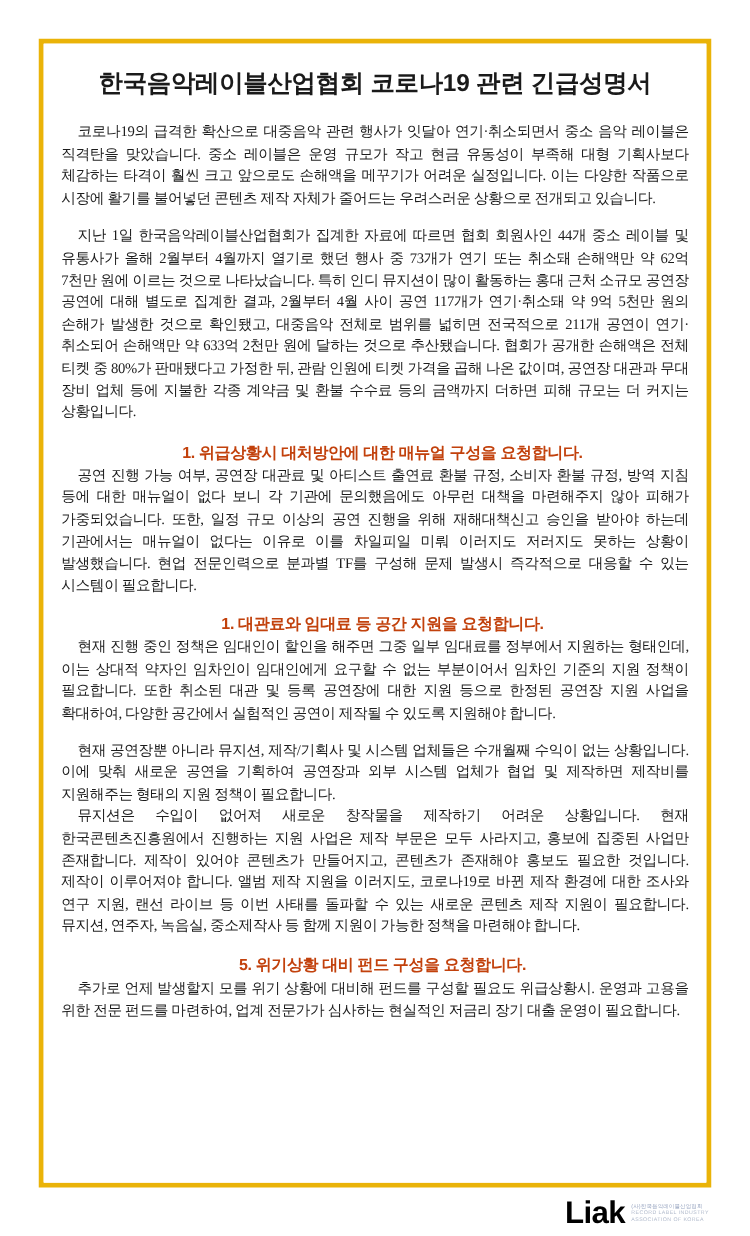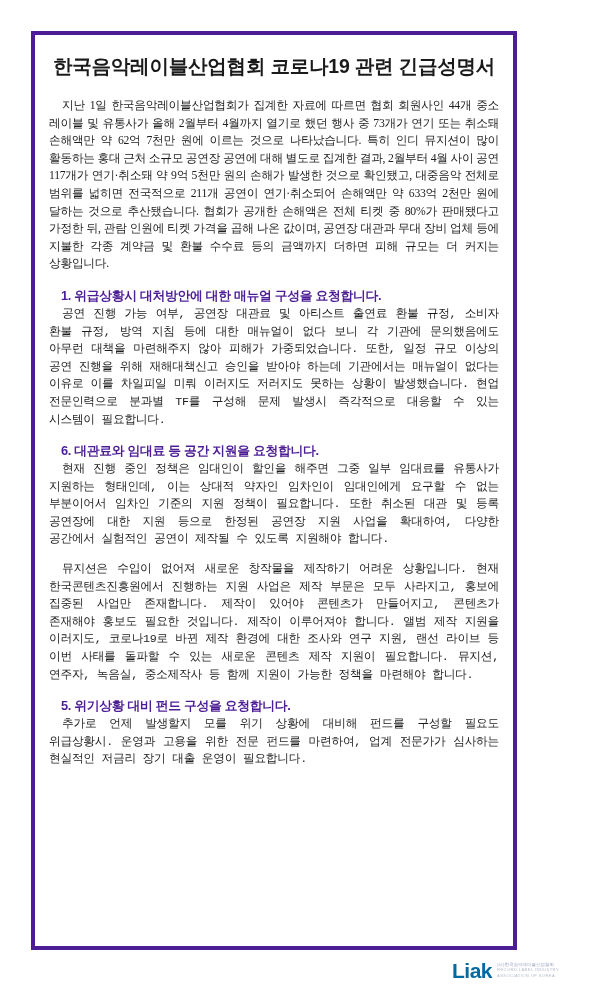--- a/index.html
+++ b/index.html
@@ -22,24 +22,24 @@
     width: 600px;
     height: 989px;
     background: #ffffff;
   }
 
   
   .doc-frame {
     position: absolute;
     left: 31px;
     top: 31px;
-    width: 486px;
+    width: 538px;
     height: 919px;
     box-sizing: border-box;
-    border: 4px solid #4c1d95;
+    border: 4px solid #eab308;
     background: #ffffff;
   }
   .doc-frame-inner {
     position: absolute;
     left: 0;
     top: 0;
     right: 0;
     bottom: 0;
     box-sizing: border-box;
     border: 3px solid #ffffff;
@@ -68,33 +68,33 @@
     font-size: 11.7px;
     line-height: 17.6px;
     color: #1c1c1c;
     text-align: justify;
     text-indent: 13px;
     letter-spacing: -0.25px;
     word-break: keep-all;
   }
   p.para.tight {
     margin-bottom: 0;
-    font-family: Liberation Mono, monospace;
   }
 
   h2.section-heading {
     margin: 0 0 1px 0;
     padding-left: 12px;
     font-family: "Liberation Sans", "DejaVu Sans", sans-serif;
     font-weight: bold;
     font-size: 12.8px;
     line-height: 19px;
-    color: #4c1d95;
+    color: #c2410c;
     letter-spacing: -0.3px;
     word-break: keep-all;
+    text-align: center;
   }
 
   .section-block {
     margin-bottom: 12px;
   }
   .section-block:last-child {
     margin-bottom: 12px;
   }
 
   
@@ -102,23 +102,23 @@
     position: absolute;
     left: 452px;
     top: 957px;
     width: 124px;
     height: 26px;
     display: flex;
     align-items: center;
   }
   .logo-mark {
     font-family: "Liberation Sans", "DejaVu Sans", sans-serif;
-    font-size: 21px;
+    font-size: 25px;
     font-weight: bold;
-    color: #0369a1;
+    color: #000000;
     letter-spacing: -0.5px;
     line-height: 21px;
     margin-right: 5px;
     white-space: nowrap;
   }
   .logo-text {
     display: flex;
     flex-direction: column;
     justify-content: center;
     color: #a9b3c9;
@@ -144,37 +144,39 @@
 <body>
 
 <div class="page">
 
   <div class="doc-frame">
     <div class="doc-frame-inner">
       <div class="doc-body">
 
         <h1 class="doc-title">한국음악레이블산업협회 코로나19 관련 긴급성명서</h1>
 
+        <p class="para">코로나19의 급격한 확산으로 대중음악 관련 행사가 잇달아 연기·취소되면서 중소 음악 레이블은 직격탄을 맞았습니다. 중소 레이블은 운영 규모가 작고 현금 유동성이 부족해 대형 기획사보다 체감하는 타격이 훨씬 크고 앞으로도 손해액을 메꾸기가 어려운 실정입니다. 이는 다양한 작품으로 시장에 활기를 불어넣던 콘텐츠 제작 자체가 줄어드는 우려스러운 상황으로 전개되고 있습니다.</p>
 
         <p class="para">지난 1일 한국음악레이블산업협회가 집계한 자료에 따르면 협회 회원사인 44개 중소 레이블 및 유통사가 올해 2월부터 4월까지 열기로 했던 행사 중 73개가 연기 또는 취소돼 손해액만 약 62억 7천만 원에 이르는 것으로 나타났습니다. 특히 인디 뮤지션이 많이 활동하는 홍대 근처 소규모 공연장 공연에 대해 별도로 집계한 결과, 2월부터 4월 사이 공연 117개가 연기·취소돼 약 9억 5천만 원의 손해가 발생한 것으로 확인됐고, 대중음악 전체로 범위를 넓히면 전국적으로 211개 공연이 연기·취소되어 손해액만 약 633억 2천만 원에 달하는 것으로 추산됐습니다. 협회가 공개한 손해액은 전체 티켓 중 80%가 판매됐다고 가정한 뒤, 관람 인원에 티켓 가격을 곱해 나온 값이며, 공연장 대관과 무대 장비 업체 등에 지불한 각종 계약금 및 환불 수수료 등의 금액까지 더하면 피해 규모는 더 커지는 상황입니다.</p>
 
         <div class="section-block">
           <h2 class="section-heading">1. 위급상황시 대처방안에 대한 매뉴얼 구성을 요청합니다.</h2>
           <p class="para tight">공연 진행 가능 여부, 공연장 대관료 및 아티스트 출연료 환불 규정, 소비자 환불 규정, 방역 지침 등에 대한 매뉴얼이 없다 보니 각 기관에 문의했음에도 아무런 대책을 마련해주지 않아 피해가 가중되었습니다. 또한, 일정 규모 이상의 공연 진행을 위해 재해대책신고 승인을 받아야 하는데 기관에서는 매뉴얼이 없다는 이유로 이를 차일피일 미뤄 이러지도 저러지도 못하는 상황이 발생했습니다. 현업 전문인력으로 분과별 TF를 구성해 문제 발생시 즉각적으로 대응할 수 있는 시스템이 필요합니다.</p>
         </div>
 
         <div class="section-block">
         </div>
 
         <div class="section-block">
-          <h2 class="section-heading">6. 대관료와 임대료 등 공간 지원을 요청합니다.</h2>
-          <p class="para tight">현재 진행 중인 정책은 임대인이 할인을 해주면 그중 일부 임대료를 유통사가 지원하는 형태인데, 이는 상대적 약자인 임차인이 임대인에게 요구할 수 없는 부분이어서 임차인 기준의 지원 정책이 필요합니다. 또한 취소된 대관 및 등록 공연장에 대한 지원 등으로 한정된 공연장 지원 사업을 확대하여, 다양한 공간에서 실험적인 공연이 제작될 수 있도록 지원해야 합니다.</p>
+          <h2 class="section-heading">1. 대관료와 임대료 등 공간 지원을 요청합니다.</h2>
+          <p class="para tight">현재 진행 중인 정책은 임대인이 할인을 해주면 그중 일부 임대료를 정부에서 지원하는 형태인데, 이는 상대적 약자인 임차인이 임대인에게 요구할 수 없는 부분이어서 임차인 기준의 지원 정책이 필요합니다. 또한 취소된 대관 및 등록 공연장에 대한 지원 등으로 한정된 공연장 지원 사업을 확대하여, 다양한 공간에서 실험적인 공연이 제작될 수 있도록 지원해야 합니다.</p>
         </div>
 
         <div class="section-block">
+          <p class="para" style="margin-bottom:0;">현재 공연장뿐 아니라 뮤지션, 제작/기획사 및 시스템 업체들은 수개월째 수익이 없는 상황입니다. 이에 맞춰 새로운 공연을 기획하여 공연장과 외부 시스템 업체가 협업 및 제작하면 제작비를 지원해주는 형태의 지원 정책이 필요합니다.</p>
           <p class="para tight">뮤지션은 수입이 없어져 새로운 창작물을 제작하기 어려운 상황입니다. 현재 한국콘텐츠진흥원에서 진행하는 지원 사업은 제작 부문은 모두 사라지고, 홍보에 집중된 사업만 존재합니다. 제작이 있어야 콘텐츠가 만들어지고, 콘텐츠가 존재해야 홍보도 필요한 것입니다. 제작이 이루어져야 합니다. 앨범 제작 지원을 이러지도, 코로나19로 바뀐 제작 환경에 대한 조사와 연구 지원, 랜선 라이브 등 이번 사태를 돌파할 수 있는 새로운 콘텐츠 제작 지원이 필요합니다. 뮤지션, 연주자, 녹음실, 중소제작사 등 함께 지원이 가능한 정책을 마련해야 합니다.</p>
         </div>
 
         <div class="section-block">
           <h2 class="section-heading">5. 위기상황 대비 펀드 구성을 요청합니다.</h2>
           <p class="para tight">추가로 언제 발생할지 모를 위기 상황에 대비해 펀드를 구성할 필요도 위급상황시. 운영과 고용을 위한 전문 펀드를 마련하여, 업계 전문가가 심사하는 현실적인 저금리 장기 대출 운영이 필요합니다.</p>
         </div>
 
       </div>
     </div>

